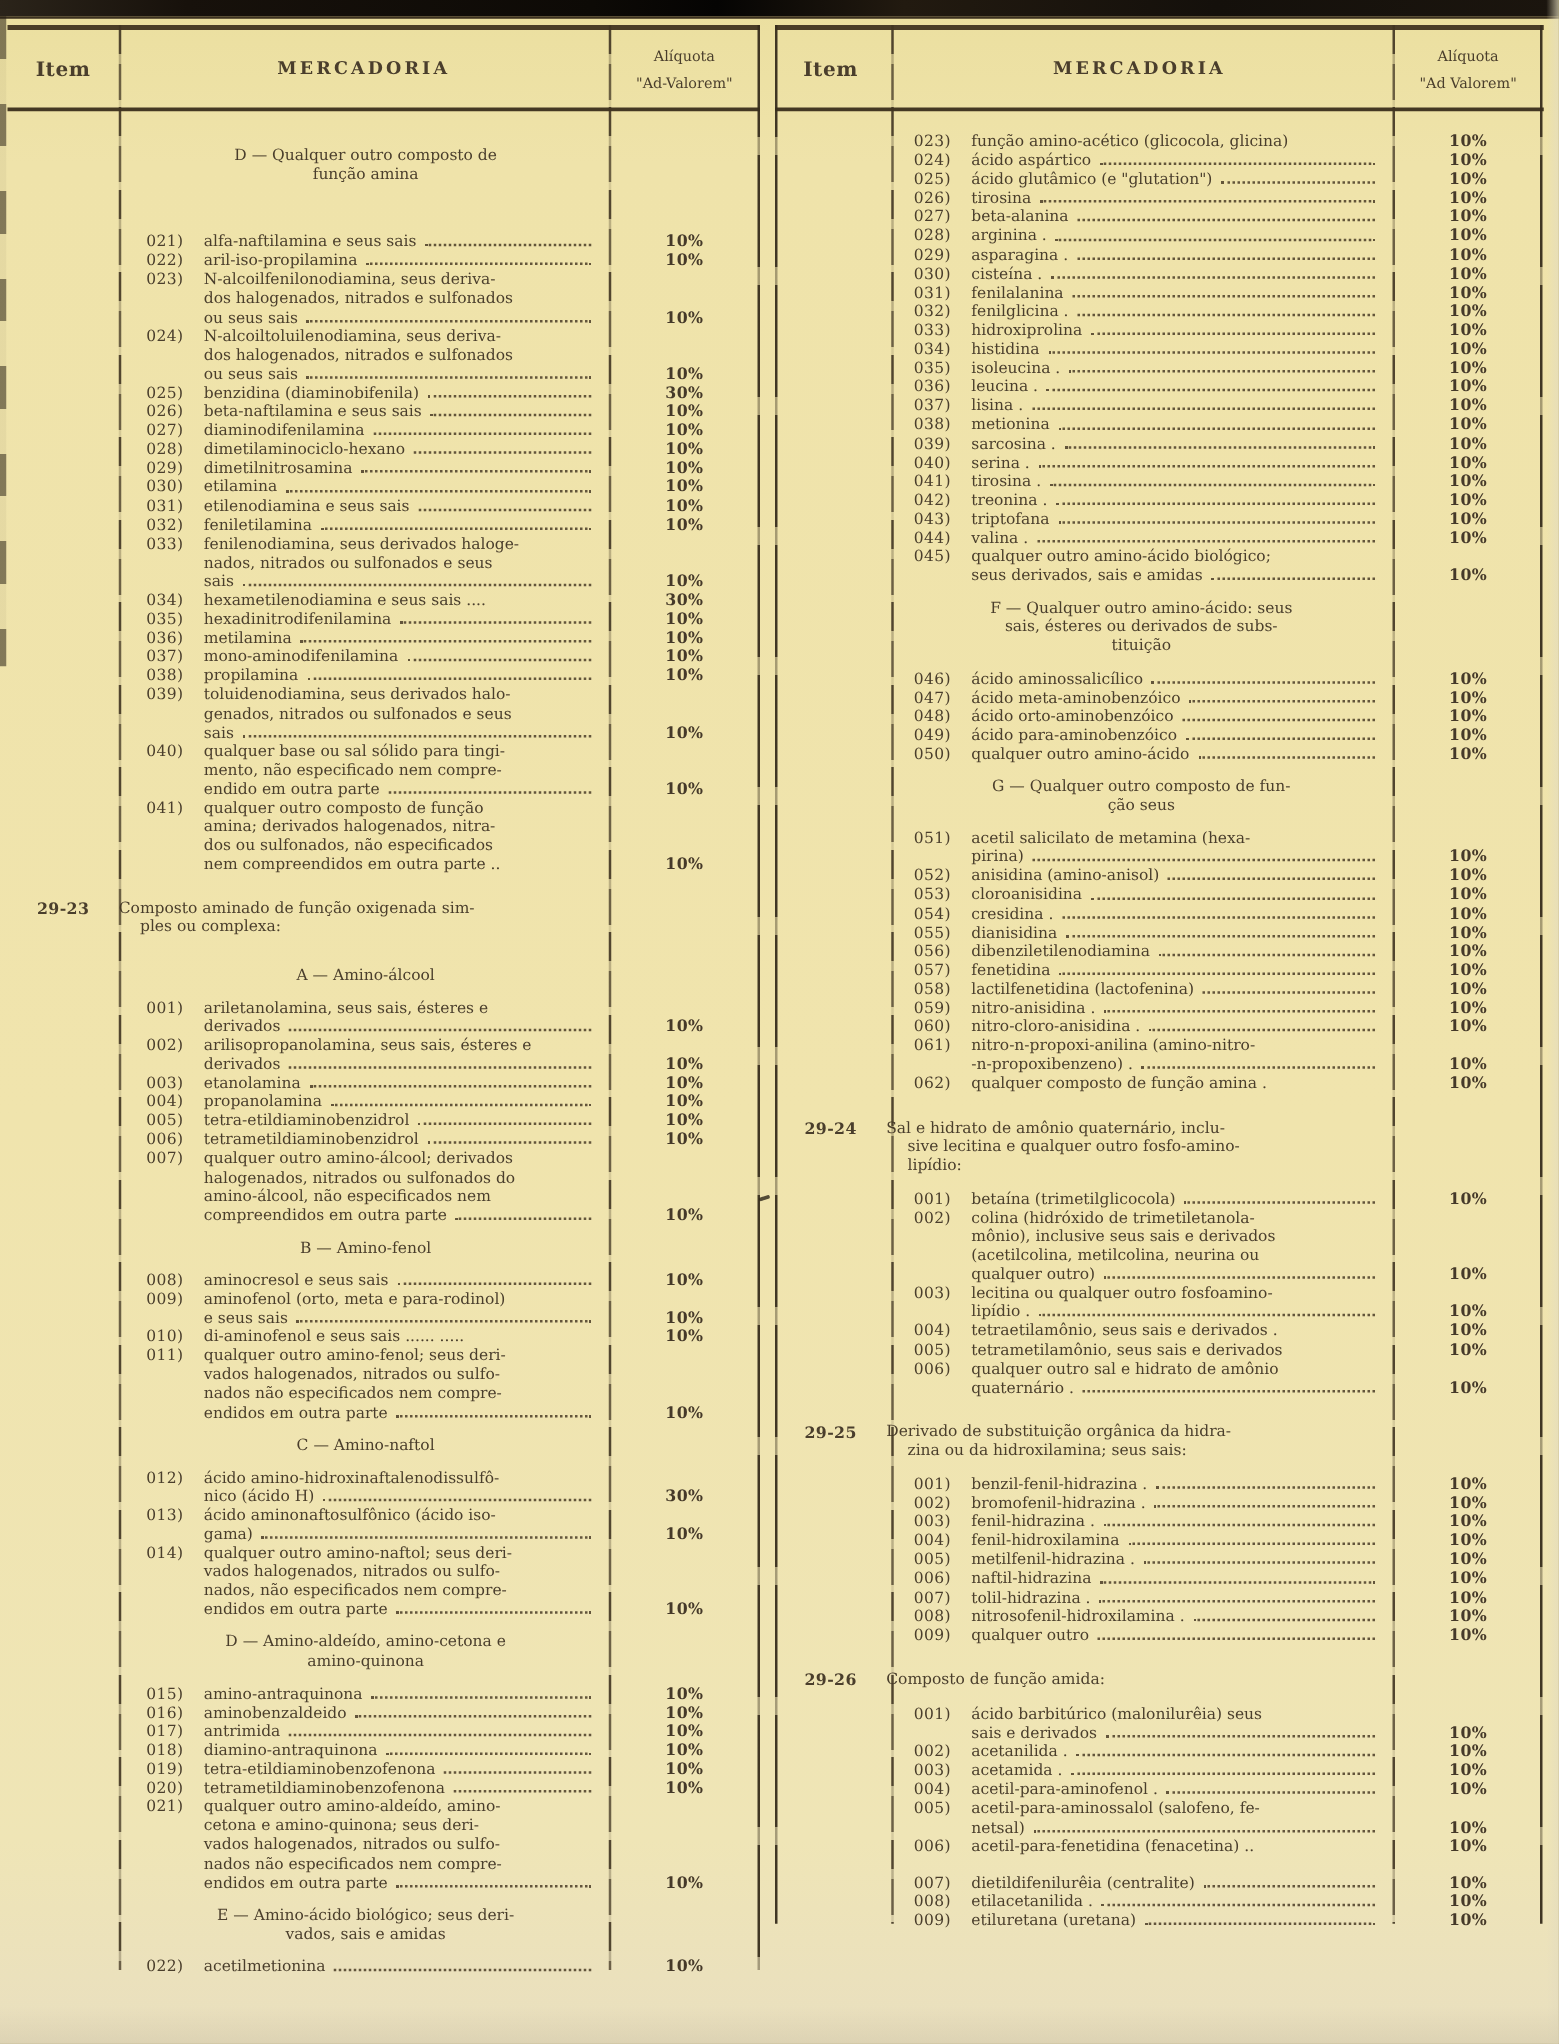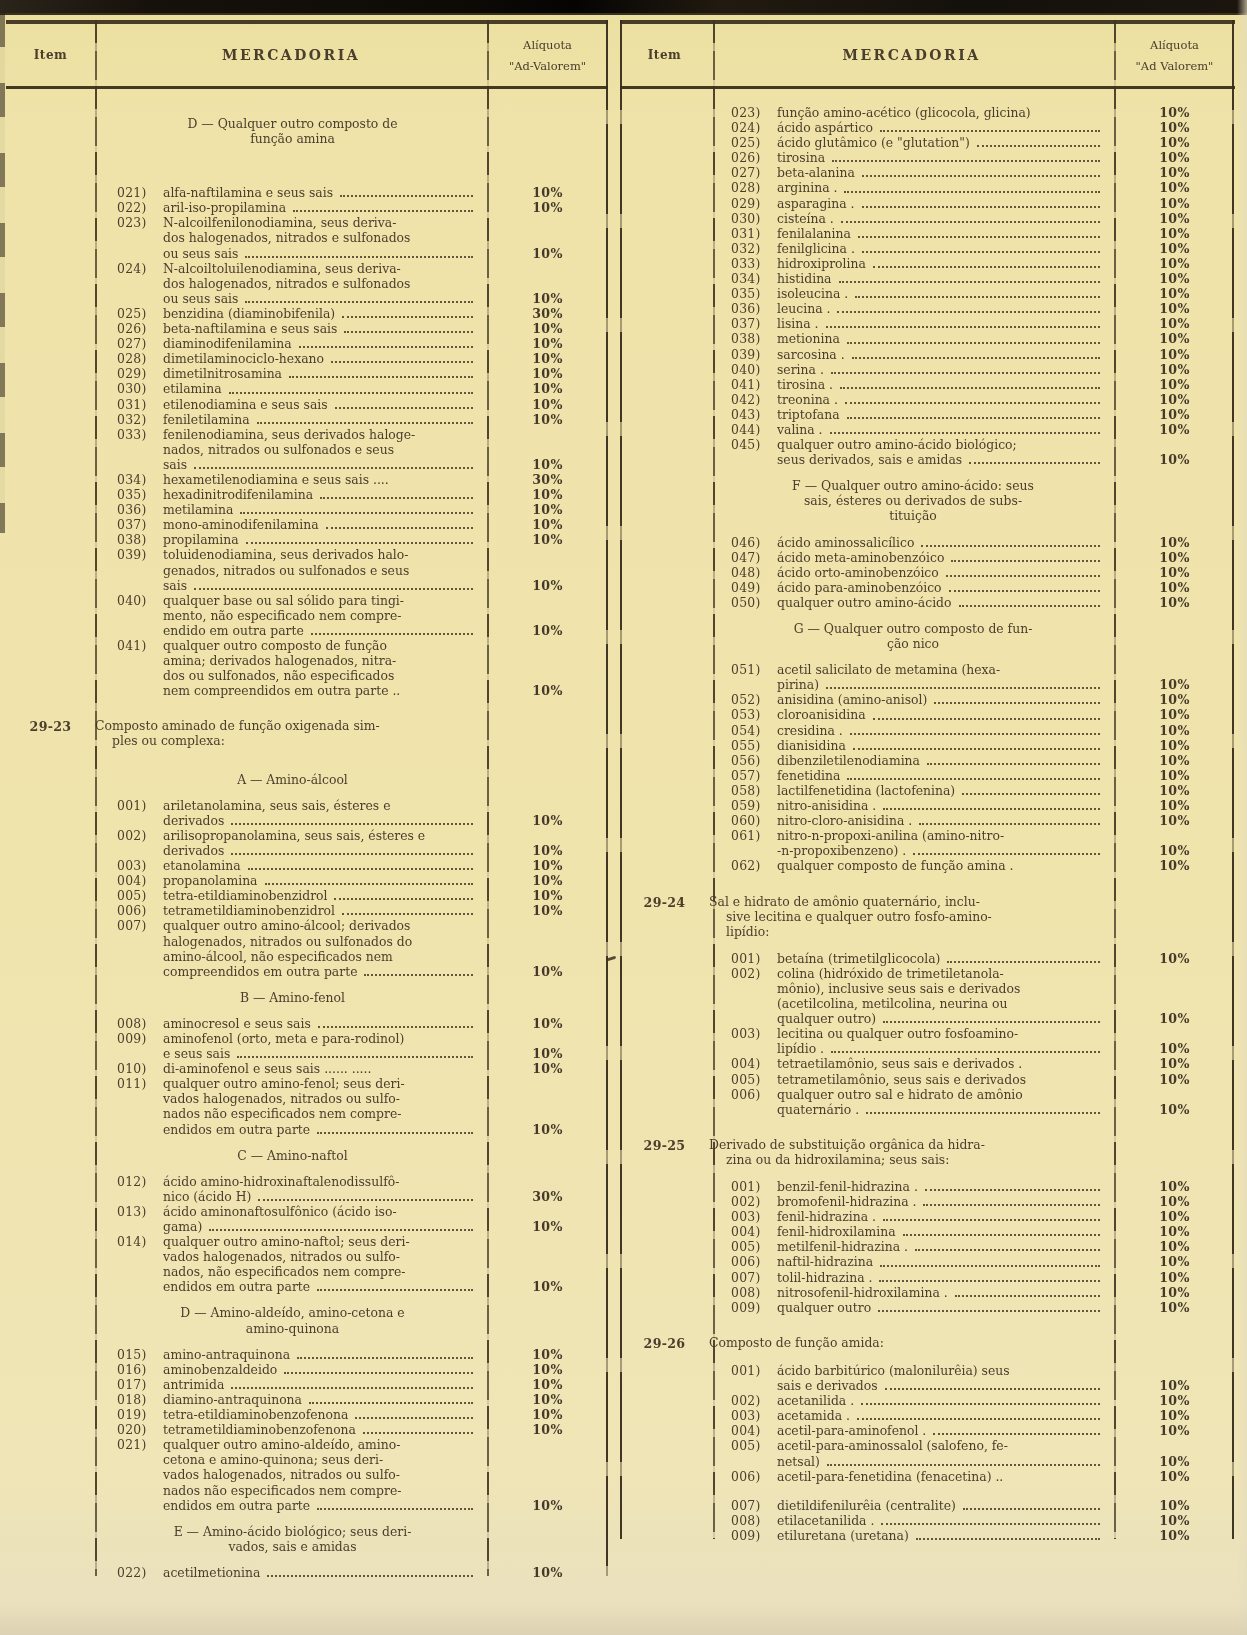--- a/index.html
+++ b/index.html
@@ -23,21 +23,21 @@
 
   .sheet{position:absolute;top:20px;}
   .sheet-left{left:6px;width:602px;}
   .sheet-right{left:620px;width:615px;}
 
   .thead{
     position:relative;height:62px;display:flex;
     border-top:4px solid #4a3d27;border-bottom:3px solid #443823;
   }
   .th-item{flex:0 0 89px;display:flex;align-items:center;justify-content:center;
-    font-weight:bold;font-size:12px;letter-spacing:.5px;}
+    font-weight:bold;font-size:16px;letter-spacing:.5px;}
   .th-merc{flex:1;display:flex;align-items:center;justify-content:center;
     font-weight:bold;font-size:14px;letter-spacing:2.5px;}
   .th-alq{flex:0 0 121px;display:flex;flex-direction:column;align-items:center;justify-content:center;
     font-size:11.5px;gap:9px;line-height:12px;}
 
   
   .vrule{position:absolute;top:0;bottom:4px;width:2px;
     background:repeating-linear-gradient(180deg,rgba(64,52,33,.9) 0 23px,rgba(64,52,33,.3) 23px 31px,rgba(64,52,33,.75) 31px 60px,rgba(64,52,33,.15) 60px 66px);}
   .vrule-strong{background:repeating-linear-gradient(180deg,rgba(55,45,28,.95) 0 90px,rgba(55,45,28,.4) 90px 104px);}
 
@@ -1116,21 +1116,21 @@
               </div>
             </div>
           </div>
           <div class="c-alq">10%</div>
         </div>
         <div class="row">
           <div class="c-item"></div>
           <div class="c-merc">
             <div class="grp">
               <div class="ln">G — Qualquer outro composto de fun-</div>
-              <div class="ln">ção nico</div>
+              <div class="ln">ção seus</div>
             </div>
           </div>
           <div class="c-alq"></div>
         </div>
         <div class="row">
           <div class="c-item"></div>
           <div class="c-merc">
             <div class="ml">
               <div class="ln ln-first"><span class="num">051)</span>acetil salicilato de metamina (hexa-</div>
               <div class="ln ln-last">

